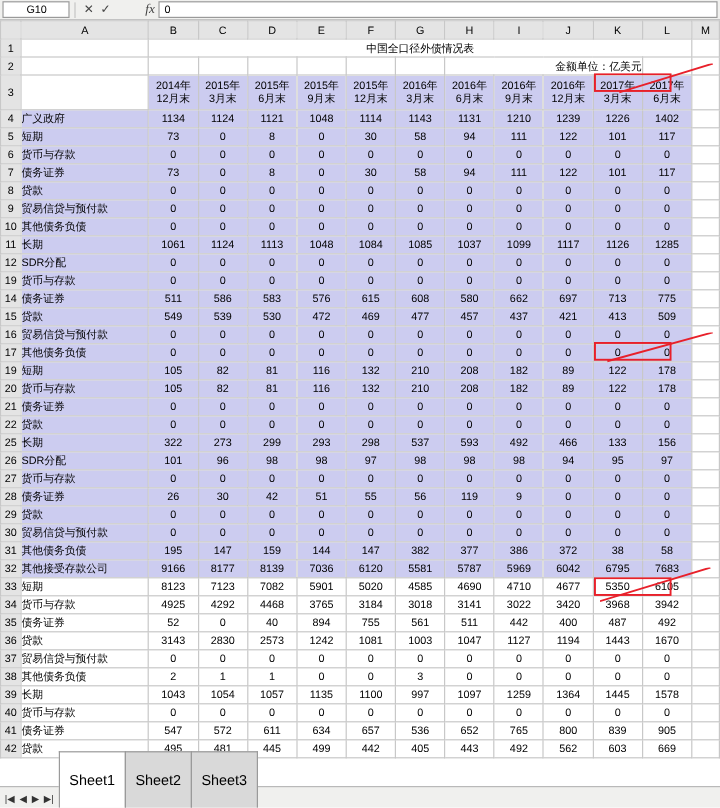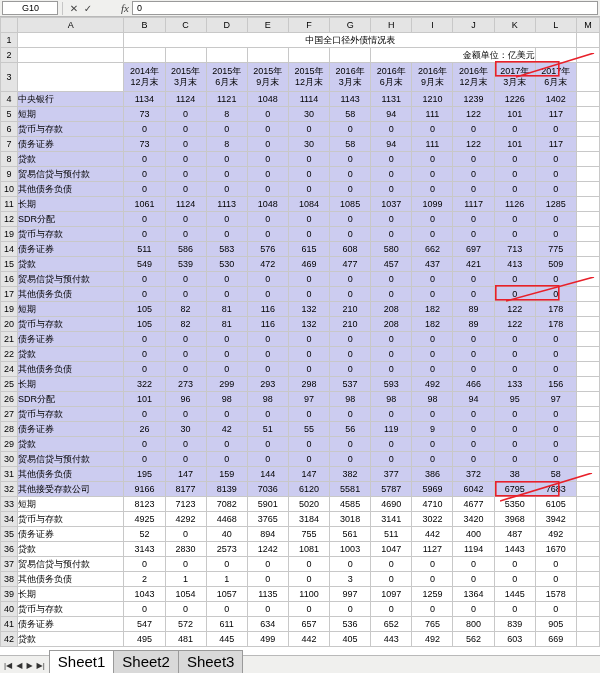--- a/index.html
+++ b/index.html
@@ -76,21 +76,21 @@
   .redline svg{display:block;}
   
   #tabbar{
     position:absolute;left:0;bottom:0;width:600px;height:17px;
     background:#f0f0ee;border-top:1px solid #b9b9b9;
     display:flex;align-items:flex-end;
   }
   .navbtns{display:flex;align-items:center;height:15px;padding:0 2px;color:#333;}
   .navbtns span{font-size:8px;padding:0 2px;}
   .tab{
-    height:14px;line-height:14px;padding:4px 8px;font-size:15px;
+    height:14px;line-height:14px;padding:16px 8px;font-size:12px;
     background:#d9d9d9;border:1px solid #9a9a9a;border-bottom:none;
     margin-right:-1px;border-radius:0 0 0 0;
   }
   .tab.active{background:#ffffff;font-weight:normal;}
   
 </style>
 </head>
 <body>
 
 <div id="formula-bar">
@@ -202,21 +202,21 @@
             <div>3月末</div>
           </td>
           <td class="hdr-cell" style="height: 28px;">
             <div>2017年</div>
             <div>6月末</div>
           </td>
           <td class="white"></td>
         </tr>
         <tr>
           <td class="rowhead">4</td>
-          <td class="cA blue b">中央银行</td>
+          <td class="cA blue b">广义政府</td>
           <td class="num blue b">1134</td>
           <td class="num blue b">1124</td>
           <td class="num blue b">1121</td>
           <td class="num blue b">1048</td>
           <td class="num blue b">1114</td>
           <td class="num blue b">1143</td>
           <td class="num blue b">1131</td>
           <td class="num blue b">1210</td>
           <td class="num blue b">1239</td>
           <td class="num blue b">1226</td>
@@ -475,36 +475,20 @@
           <td class="num blue">0</td>
           <td class="num blue">0</td>
           <td class="num blue">0</td>
           <td class="num blue">0</td>
           <td class="num blue">0</td>
           <td class="white"></td>
         </tr>
         <tr>
           <td class="rowhead">22</td>
           <td class="cA blue">贷款</td>
-          <td class="num blue">0</td>
-          <td class="num blue">0</td>
-          <td class="num blue">0</td>
-          <td class="num blue">0</td>
-          <td class="num blue">0</td>
-          <td class="num blue">0</td>
-          <td class="num blue">0</td>
-          <td class="num blue">0</td>
-          <td class="num blue">0</td>
-          <td class="num blue">0</td>
-          <td class="num blue">0</td>
-          <td class="white"></td>
-        </tr>
-        <tr>
-          <td class="rowhead">24</td>
-          <td class="cA blue">其他债务负债</td>
           <td class="num blue">0</td>
           <td class="num blue">0</td>
           <td class="num blue">0</td>
           <td class="num blue">0</td>
           <td class="num blue">0</td>
           <td class="num blue">0</td>
           <td class="num blue">0</td>
           <td class="num blue">0</td>
           <td class="num blue">0</td>
           <td class="num blue">0</td>

